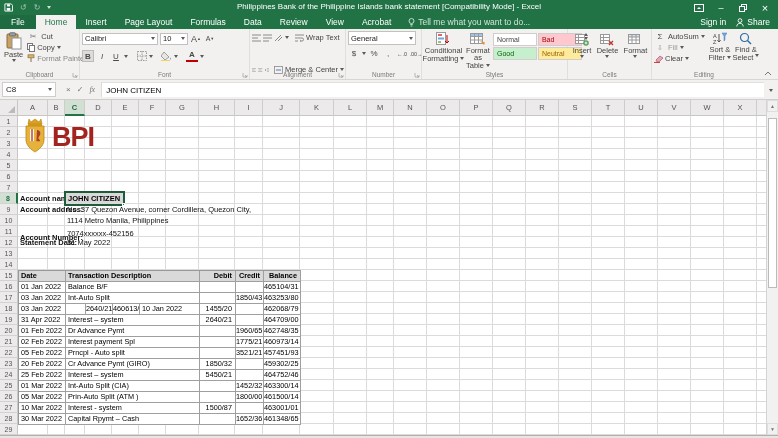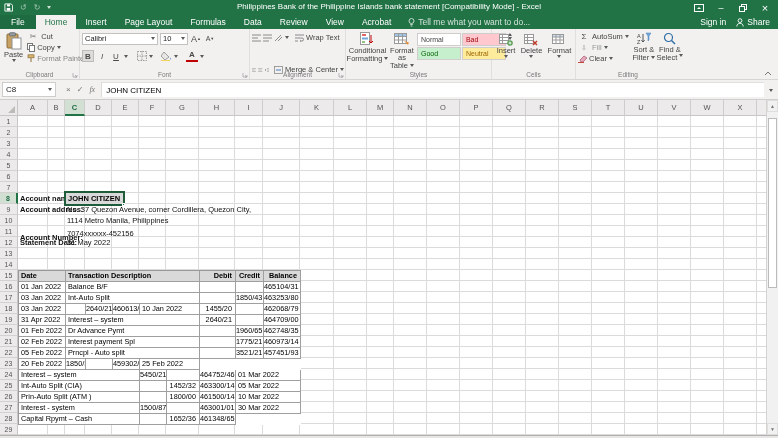--- a/index.html
+++ b/index.html
@@ -263,20 +263,38 @@
           <span>Merge &amp; Center</span>
             <span class="dd"></span>
         </span>
       </div>
       <div class="glabel">Alignment</div>
       <svg class="launch" viewBox="0 0 6 6">
           <path d="M1 1v4h4M3 3l2 2M5 3v2h-2" stroke="#777" fill="none" stroke-width="0.8"></path>
         </svg>
     </div>
 
+    <div class="grp" style="width:76px">
+      <div class="inbox" style="width:68px;height:14px">
+          <span>General</span>
+          <span class="dd" style="margin-left:auto"></span>
+        </div>
+      <div class="smallrow" style="margin-top:3px;color:#666">
+        <span class="icbtn">$</span>
+          <span class="dd"></span>
+        <span class="icbtn">%</span>
+        <span class="icbtn">,</span>
+        <span class="icbtn" style="font-size:5.5px">←.0</span>
+        <span class="icbtn" style="font-size:5.5px">.00→</span>
+      </div>
+      <div class="glabel">Number</div>
+      <svg class="launch" viewBox="0 0 6 6">
+          <path d="M1 1v4h4M3 3l2 2M5 3v2h-2" stroke="#777" fill="none" stroke-width="0.8"></path>
+        </svg>
+    </div>
 
     <div class="grp" style="width:146px">
       <div style="display:flex;gap:1px">
         <div class="bigbtn" style="width:39px">
           <svg width="15" height="14" viewBox="0 0 15 14">
               <rect x="0.5" y="0.5" width="9" height="12" fill="#fff" stroke="#999"></rect>
               <rect x="2" y="2" width="4" height="2" fill="#e06666"></rect>
               <rect x="2" y="5.5" width="6" height="2" fill="#6fa8dc"></rect>
               <rect x="2" y="9" width="3" height="2" fill="#93c47d"></rect>
               <path d="M11 3v8M11 11l-2-2M11 11l2-2" stroke="#c00000" fill="none"></path>
@@ -504,20 +522,33 @@
           <div class="vline" style="left: 474px;"></div>
           <div class="vline" style="left: 507px;"></div>
           <div class="vline" style="left: 540px;"></div>
           <div class="vline" style="left: 573px;"></div>
           <div class="vline" style="left: 606px;"></div>
           <div class="vline" style="left: 639px;"></div>
           <div class="vline" style="left: 672px;"></div>
           <div class="vline" style="left: 705px;"></div>
           <div class="vline" style="left: 738px;"></div>
         </div>
+      <div id="logo">
+        <div class="wrap">
+          <svg width="30" height="38" viewBox="0 0 30 38">
+            <path d="M8 6h14v2H8z" fill="#dba028"></path>
+            <path d="M9 1l2 3 4-3 4 3 2-3 1 5H8z" fill="#dba028" stroke="#b8860b" stroke-width="0.6"></path>
+            <path d="M6 8h18v14c0 7-9 12-9 12s-9-5-9-12z" fill="#e6b23c" stroke="#b8860b" stroke-width="0.8"></path>
+            <path d="M10 11h4v12h-4z" fill="#fff" opacity="0.85"></path>
+            <path d="M12 11v12" stroke="#a3231f" stroke-width="1.2"></path>
+            <path d="M17 12c2 0 3.4 1.4 3.4 3.2 0 2.4-2 3-2 5l2 3h-4z" fill="#a3231f" opacity="0.8"></path>
+          </svg>
+          <span class="bpi-text">BPI</span>
+        </div>
+      </div>
       <div id="acct">
           <div class="acct-label" style="top: 77px;">Account name:</div>
           <div class="acct-label" style="top: 88px;">Account address:</div>
           <div class="acct-value" style="top: 88px;">No. 37 Quezon Avenue, corner Cordillera, Quezon City,</div>
           <div class="acct-value" style="top: 99px;">1114 Metro Manila, Philippines</div>
           <div class="acct-label" style="top: 116px;">Account Number:</div>
           <div class="acct-value" style="top: 112px;">7074xxxxxx-452156</div>
           <div class="acct-label" style="top: 121px;">Statement Date:</div>
           <div class="acct-value" style="top: 121px;">31 May 2022</div>
         </div>
@@ -563,20 +594,21 @@
           <div class="tcell ttxt" style="grid-column: span 5;">Interest payment Spl</div>
           <div class="tcell tnum" style="grid-column: span 1;"></div>
           <div class="tcell tnum" style="grid-column: span 1;">1775/21</div>
           <div class="tcell tnum" style="grid-column: span 1;">460973/14</div>
           <div class="tcell tdate" style="grid-column: span 2;">05 Feb 2022</div>
           <div class="tcell ttxt" style="grid-column: span 5;">Prncpl  - Auto split</div>
           <div class="tcell tnum" style="grid-column: span 1;"></div>
           <div class="tcell tnum" style="grid-column: span 1;">3521/21</div>
           <div class="tcell tnum" style="grid-column: span 1;">457451/93</div>
           <div class="tcell tdate" style="grid-column: span 2;">20 Feb 2022</div>
+          <div class="tcell ttxt" style="grid-column: span 5;">Cr Advance Pymt (GIRO)</div>
           <div class="tcell tnum" style="grid-column: span 1;">1850/32</div>
           <div class="tcell tnum" style="grid-column: span 1;"></div>
           <div class="tcell tnum" style="grid-column: span 1;">459302/25</div>
           <div class="tcell tdate" style="grid-column: span 2;">25 Feb 2022</div>
           <div class="tcell ttxt" style="grid-column: span 5;">Interest – system</div>
           <div class="tcell tnum" style="grid-column: span 1;">5450/21</div>
           <div class="tcell tnum" style="grid-column: span 1;"></div>
           <div class="tcell tnum" style="grid-column: span 1;">464752/46</div>
           <div class="tcell tdate" style="grid-column: span 2;">01 Mar 2022</div>
           <div class="tcell ttxt" style="grid-column: span 5;">Int-Auto Split (CIA)</div>

